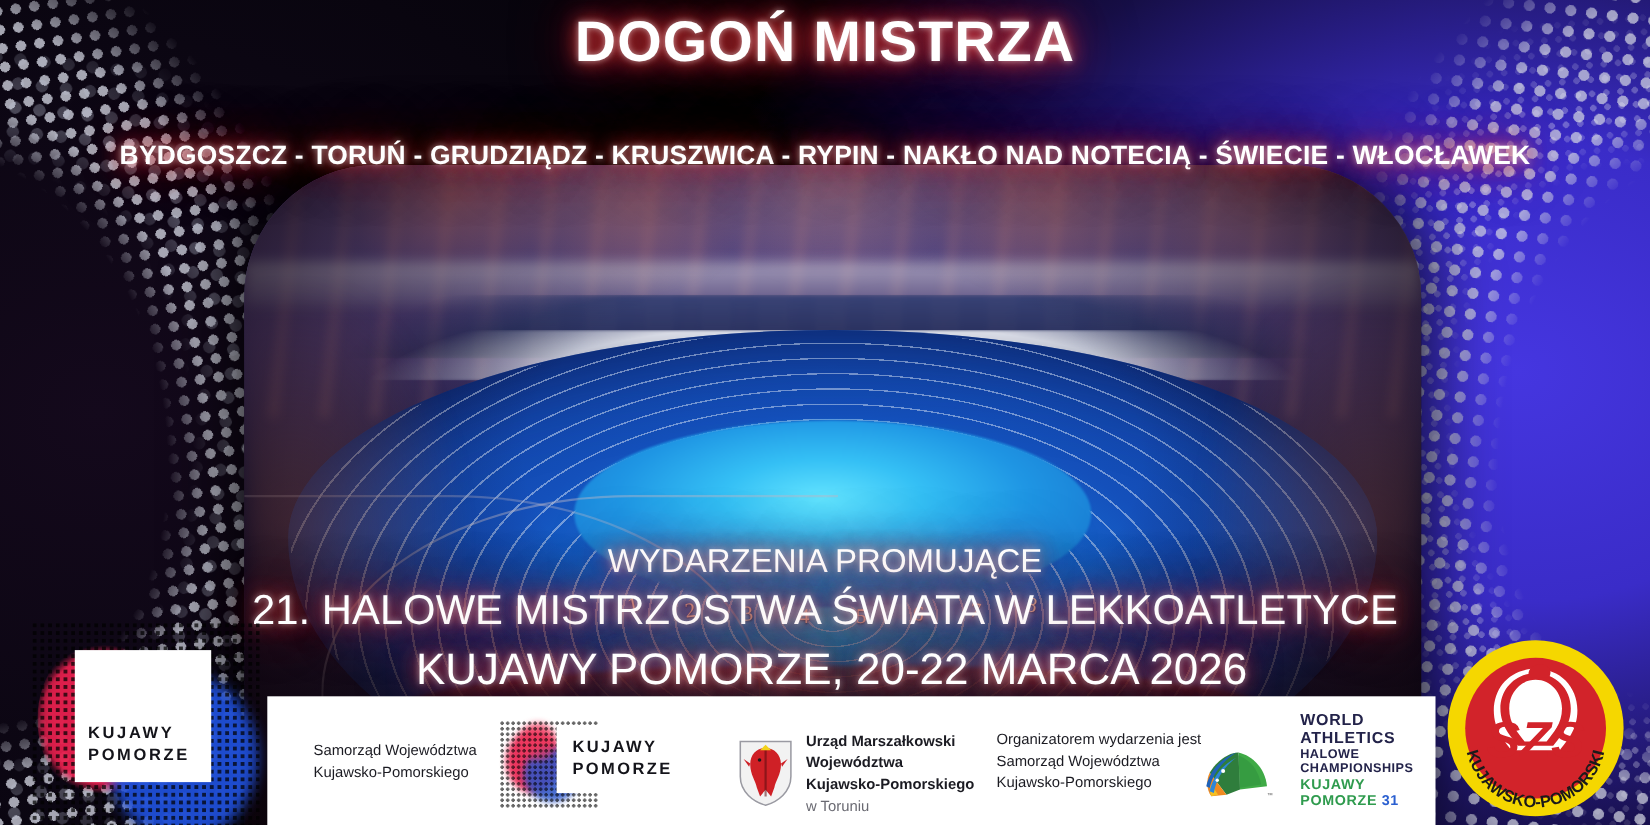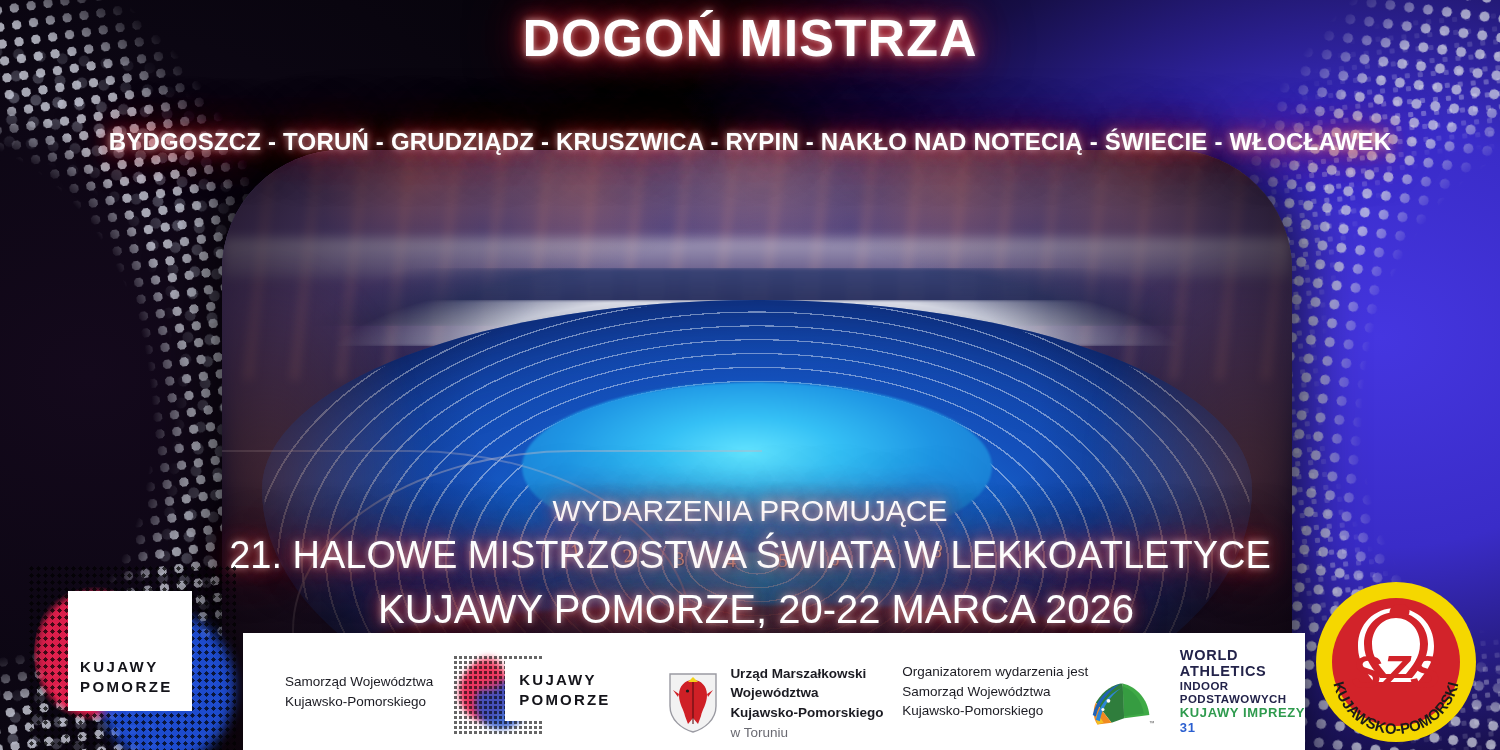--- a/index.html
+++ b/index.html
@@ -372,23 +372,23 @@
           <path d="M30 56 L12 58 C6 50 6 38 10 30 Z" fill="#f08a20"></path>
           <path d="M20 56 L12 58 C10 54 10 48 12 44 Z" fill="#f4c022"></path>
           <path d="M6 46 C10 28 24 12 42 6 C26 16 14 30 10 48 Z" fill="#1f62b8"></path>
           <path d="M10 52 C14 34 26 20 42 12 C28 22 18 36 15 54 Z" fill="#2e86d8"></path>
           <circle cx="26" cy="28" r="2.4" fill="#fff"></circle>
           <circle cx="19" cy="39" r="2" fill="#fff"></circle>
           <text x="78" y="59" font-size="7" fill="#555" font-family="Liberation Sans, sans-serif">™</text>
         </svg>
         <div class="wa-text">
           <div class="wa-l1">WORLD ATHLETICS</div>
-          <div class="wa-l2">INDOOR PODSTAWOWYCH</div>
+          <div class="wa-l2">HALOWE CHAMPIONSHIPS</div>
           <div class="wa-l3">
-            <span>KUJAWY IMPREZY</span>
+            <span>KUJAWY POMORZE</span>
             <span class="blu">31</span>
           </div>
         </div>
       </div>
     </div>
   </div>
 
   <div id="szs-badge">
     <svg viewBox="0 0 168 168" width="168" height="168">
       <defs>

